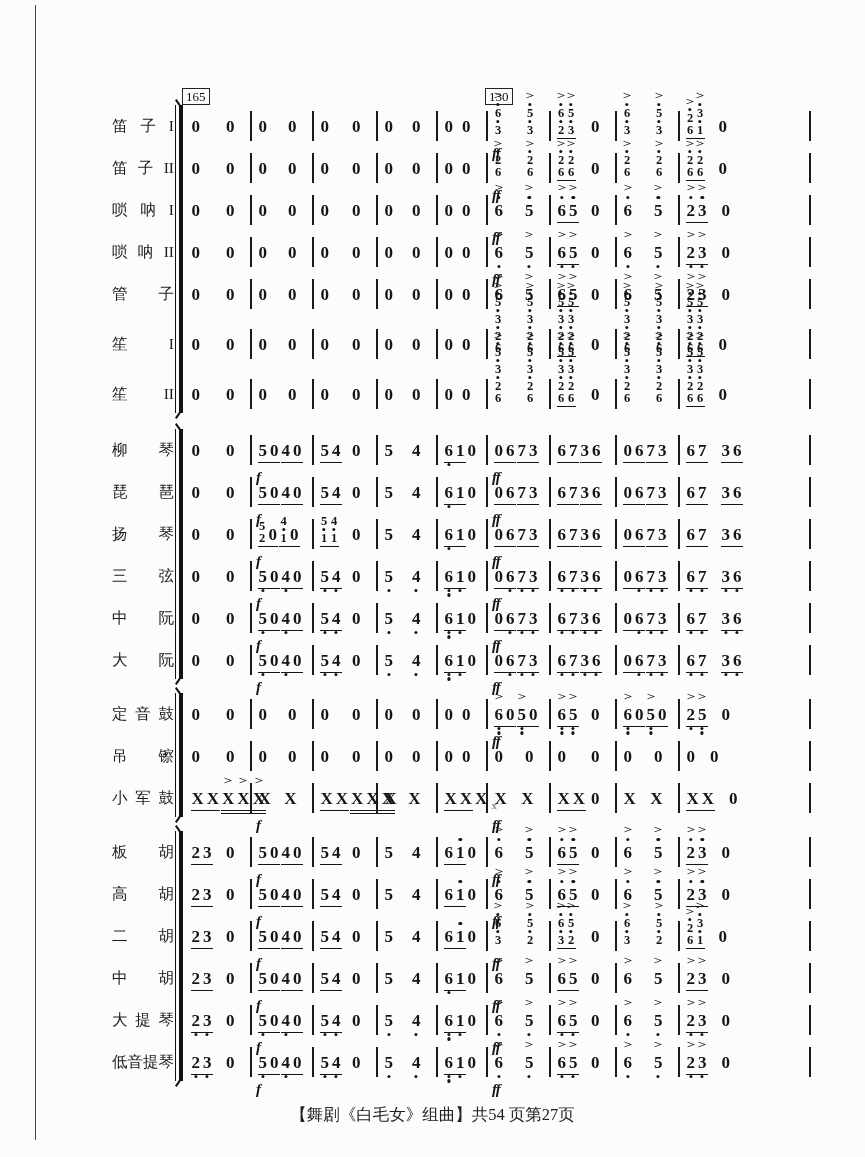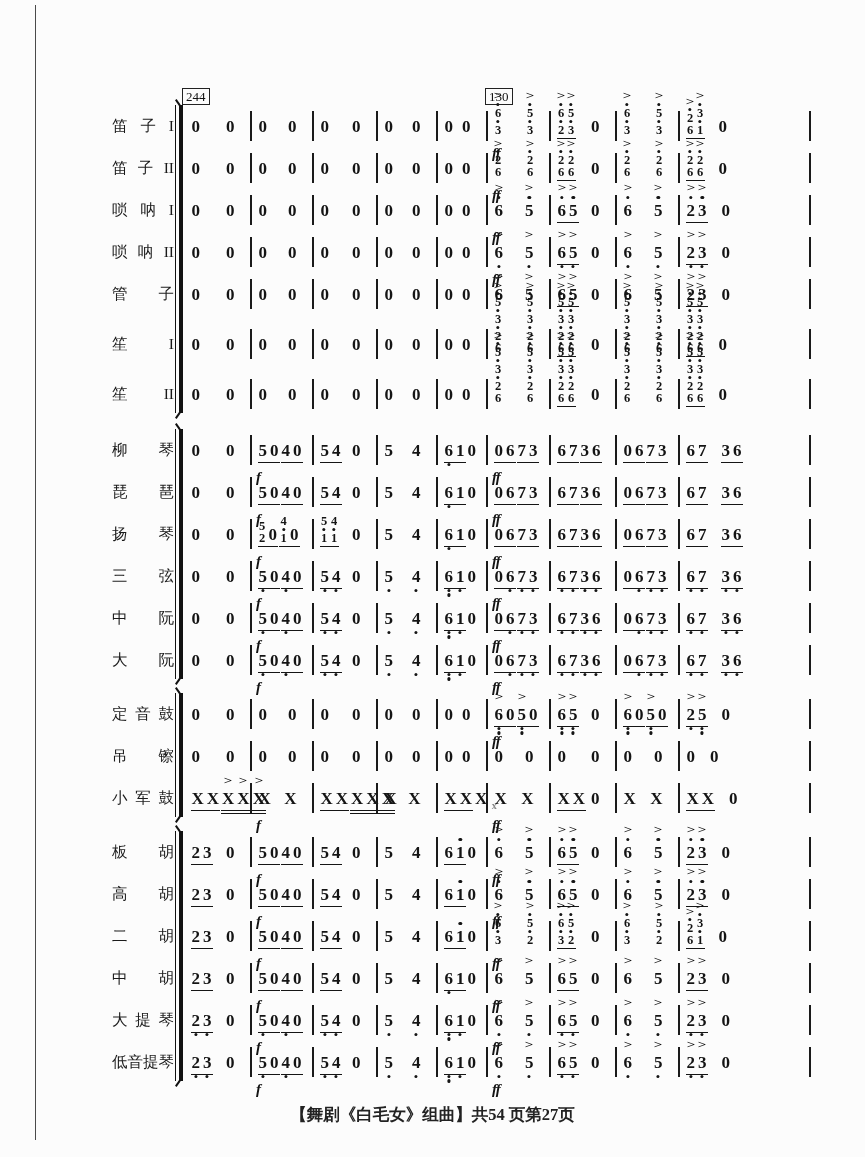--- a/index.html
+++ b/index.html
@@ -43,29 +43,29 @@
   .db{position:absolute;left:50%;transform:translateX(-50%);
       width:3.2px;height:3.2px;border-radius:50%;background:#151515;}
   .db1{bottom:-6px;} .db2{bottom:-10.6px;}
   .acc{position:absolute;top:-13px;left:50%;transform:translateX(-50%) scaleX(1.5);
        font-weight:bold;font-size:10px;line-height:10px;}
   .chord .acc{top:-11px;}
   .grace .dg{font-size:10px;line-height:10px;color:#8a8a8a;transform:translateY(3px);}
   .dyn{position:absolute;left:5px;bottom:-14px;
        font-style:italic;font-weight:bold;font-size:15px;line-height:14px;letter-spacing:-1px;}
   .caption{position:absolute;left:0;right:0;top:1104px;text-align:center;
-           font-weight:bold;font-size:16.5px;color:#222;}
+           font-weight:normal;font-size:16.5px;color:#222;}
 </style>
 </head>
 <body>
 
 <div class="page">
   <div class="edge"></div>
   <div class="score">
-    <div class="mnum" style="left:70px;">244</div>
+    <div class="mnum" style="left:70px;">165</div>
     <div class="mnum" style="left:373px;">130</div>
     <div id="groups-mount">
         <div class="grp g1">
           <div class="sysbar">
             <div class="thin"></div>
             <div class="thick"></div>
           </div>
           <div class="row">
             <div class="lbl">
               <div style="display: inline-block;">笛</div>

